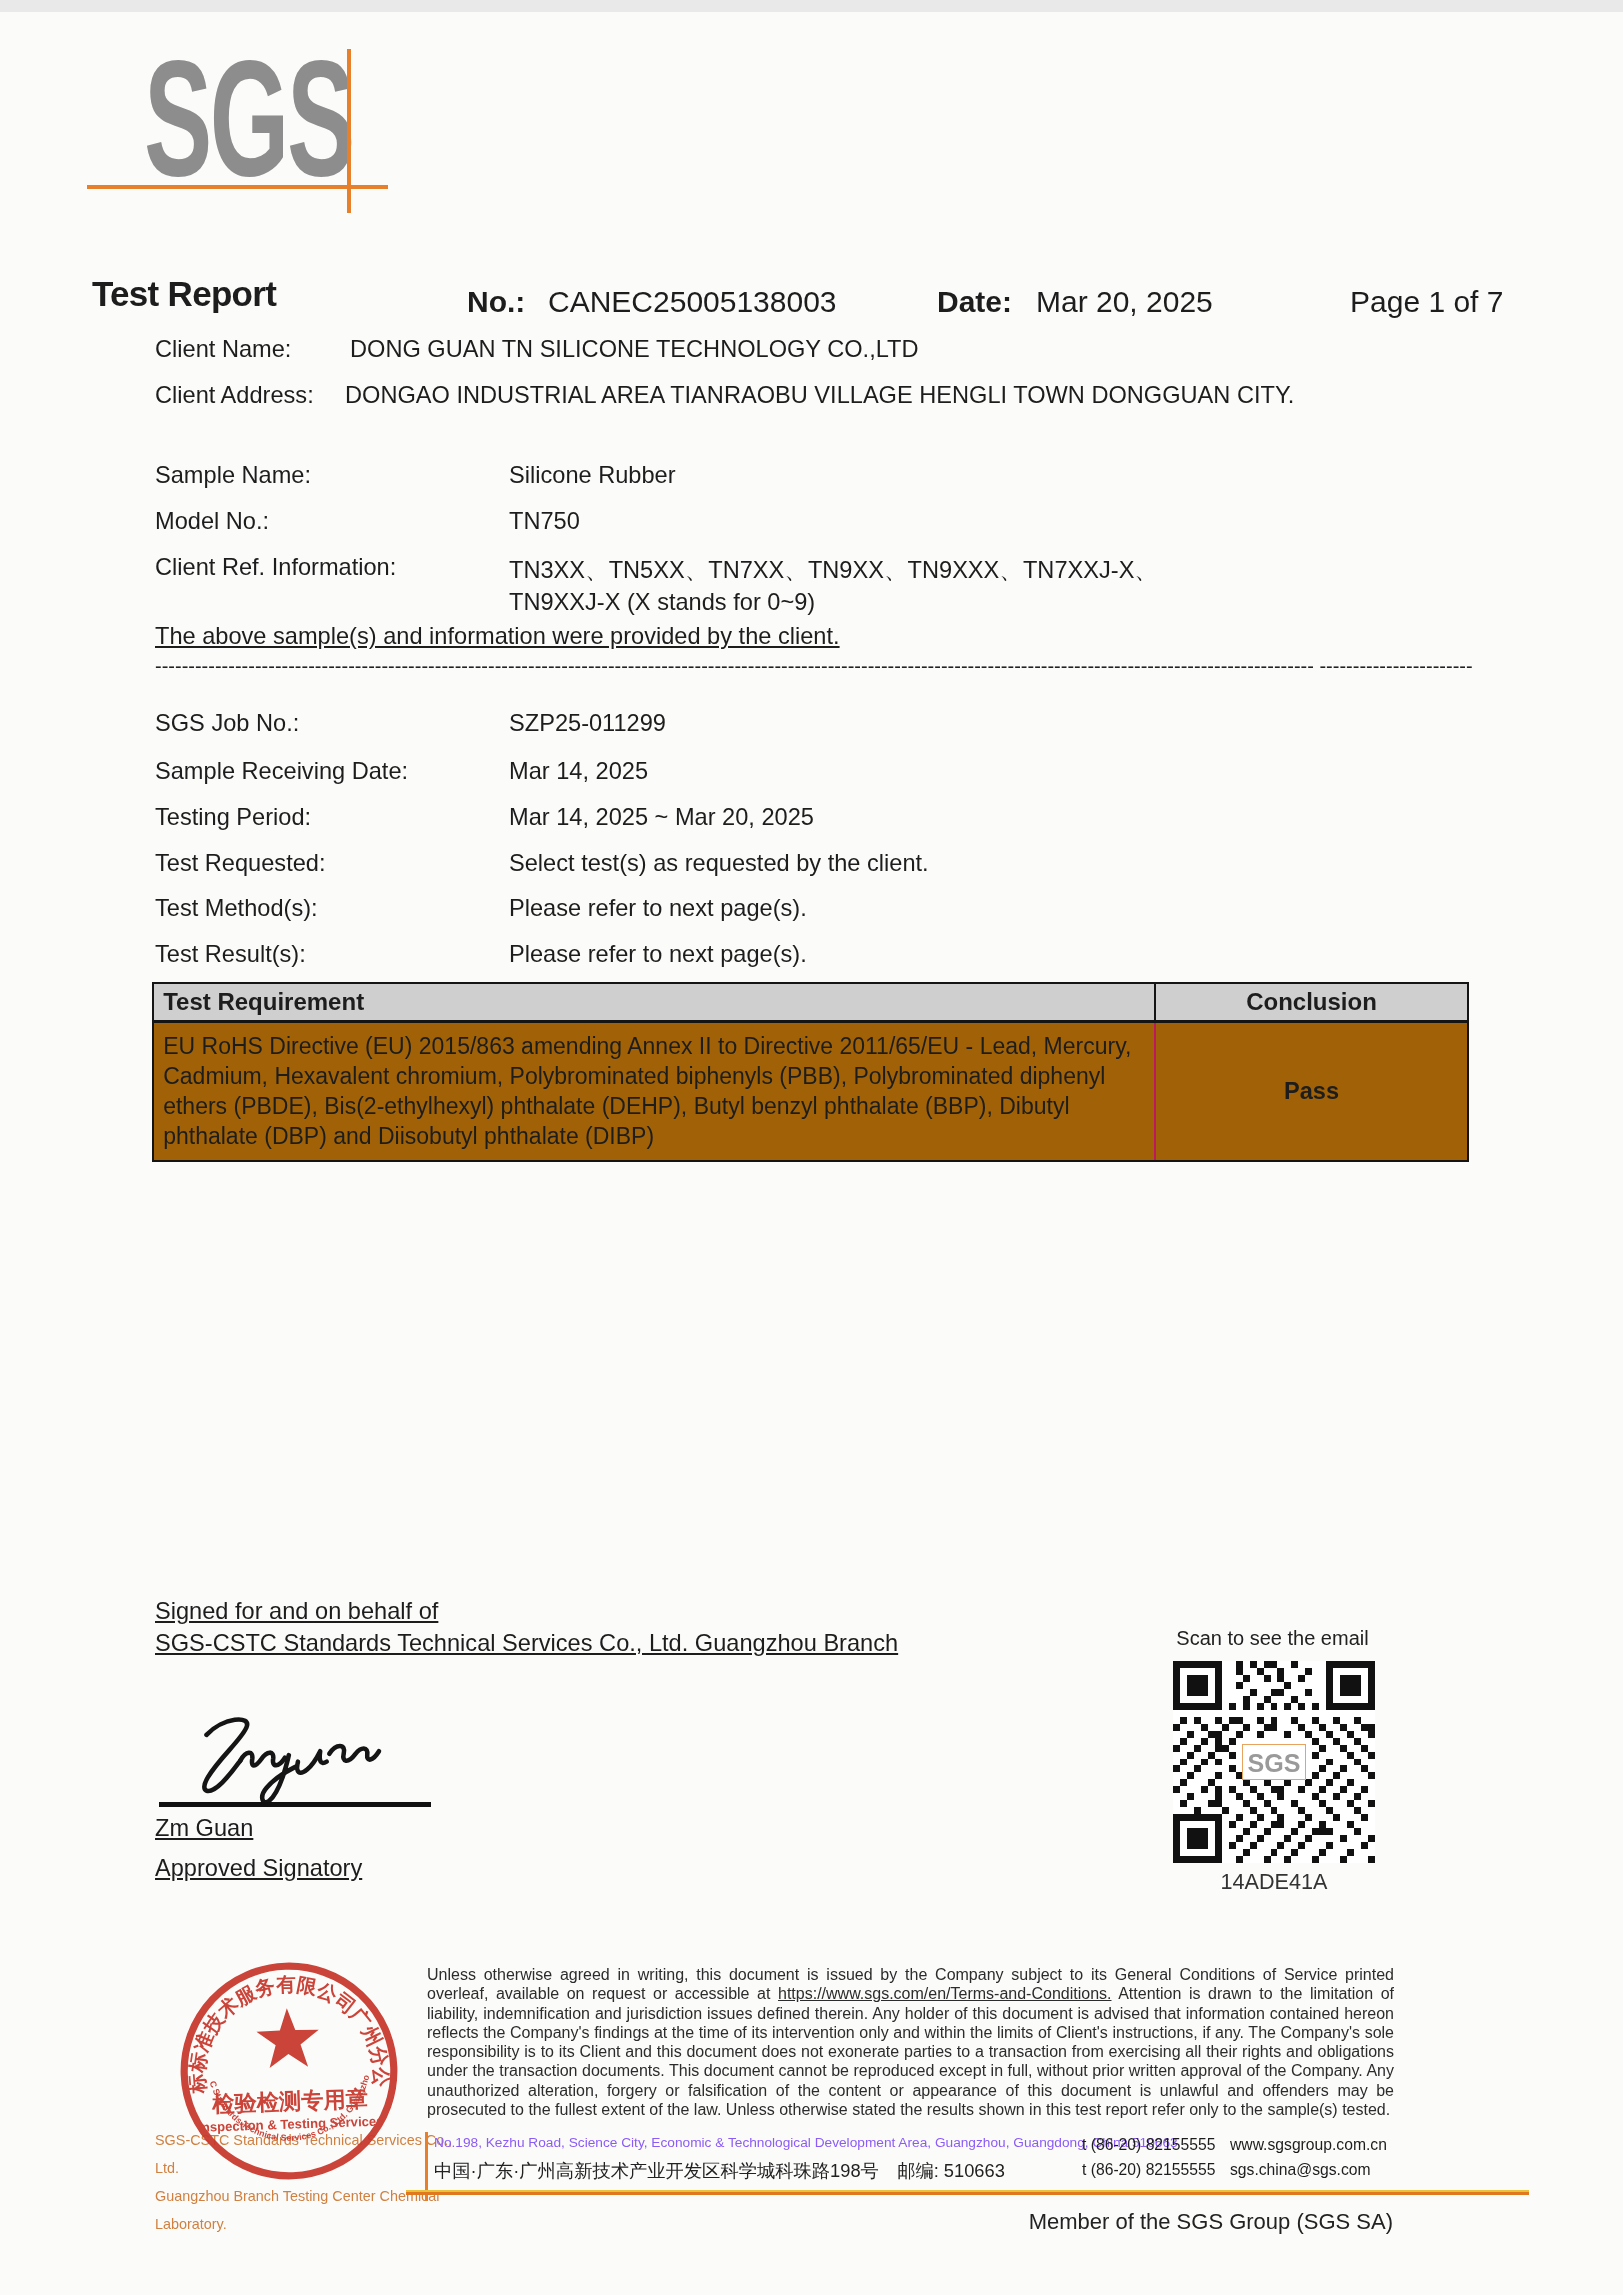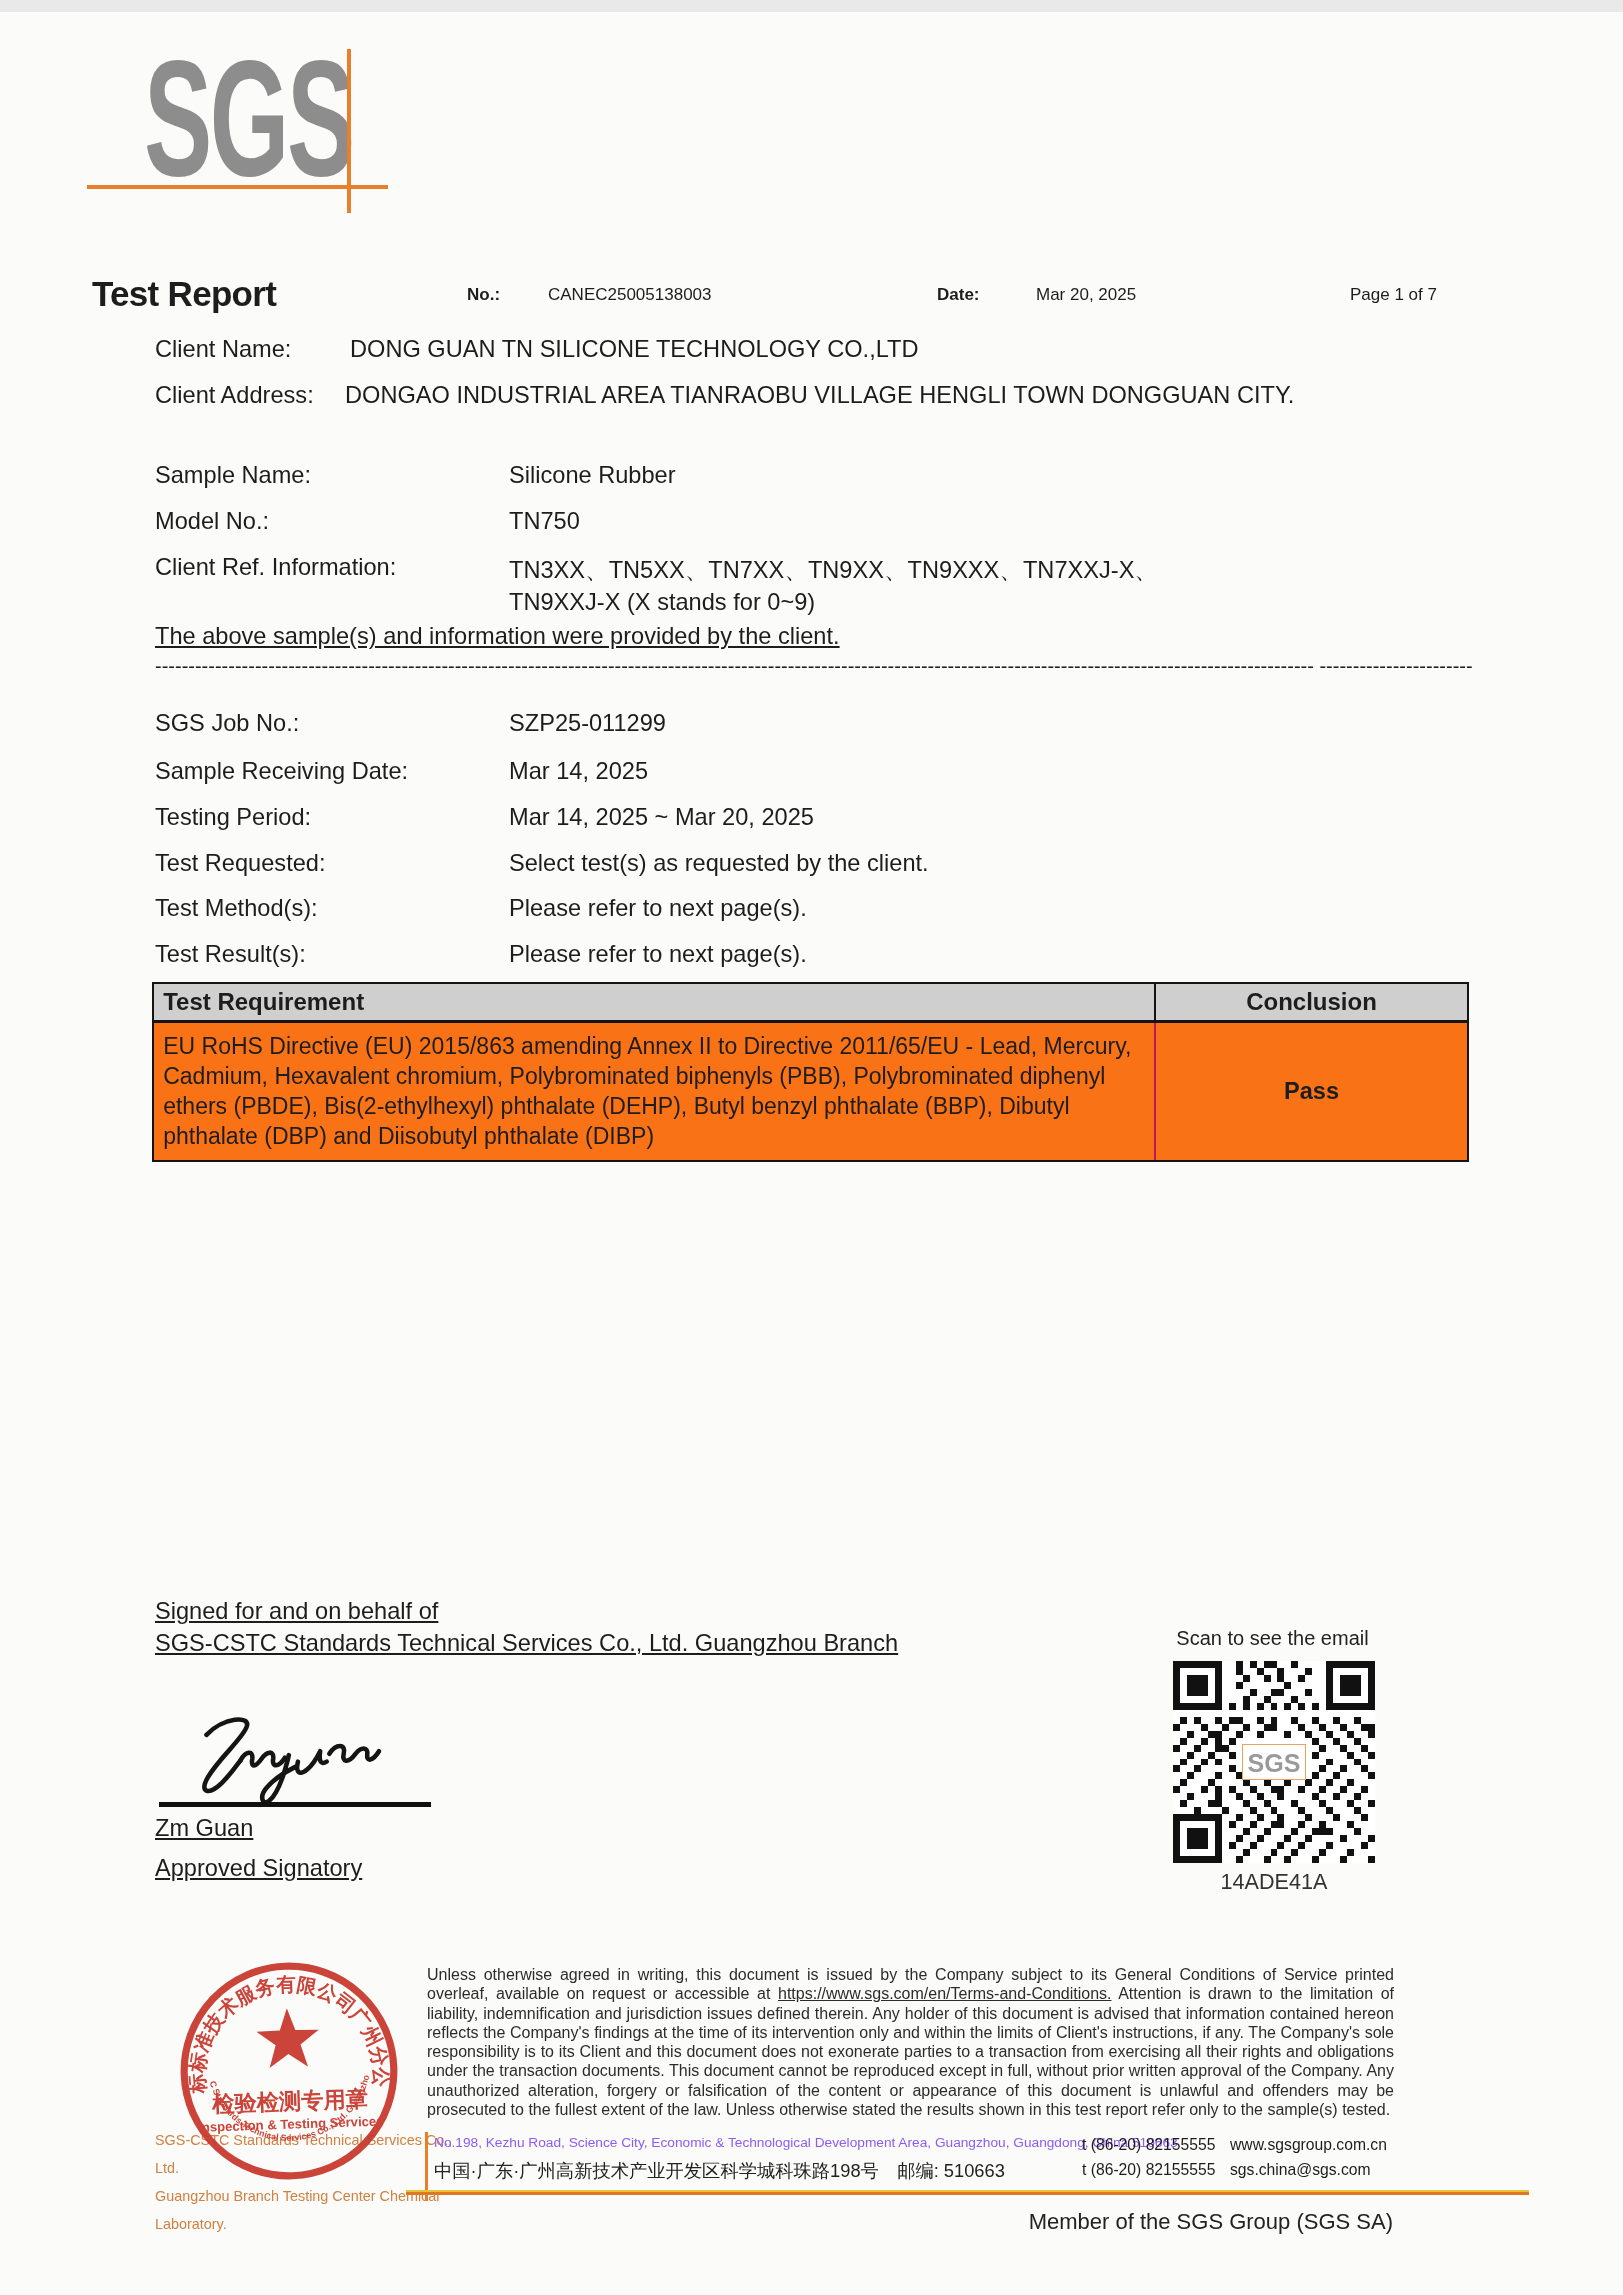--- a/index.html
+++ b/index.html
@@ -20,41 +20,41 @@
     position: absolute; left: 144px; top: 23.6px;
     font-size: 165px; font-weight: bold; line-height: 1;
     color: #8d8d8d; letter-spacing: -3.9px;
     transform: scaleX(0.62); transform-origin: left top;
   }
   .logo-hline { position: absolute; left: 87px; top: 173px; width: 301px; height: 3.9px; background:#e87f2a; }
   .logo-vline { position: absolute; left: 347px; top: 37px; width: 3.9px; height: 164px; background:#e87f2a; }
 
   
   .report-title { position:absolute; left:92px; top:262px; font-size:35px; font-weight:bold; letter-spacing:-0.7px; }
-  .hdr { position:absolute; top:273px; font-size:17px; white-space:nowrap; }
+  .hdr { position:absolute; top:273px; font-size:30px; white-space:nowrap; }
   .hdr.b { font-weight:bold; }
 
   .lbl { font-size:23.6px; }
   .val { font-size:23.6px; }
   .row-line { position:absolute; white-space:nowrap; font-size:23.6px;text-decoration:underline; }
 
   
   .pair { position:absolute; left:155px; width:1361px; }
   .pair .lab { position:absolute; left:0; top:0; }
   .pair .value { position:absolute; top:0; }
 
   .dashes {
     position:absolute; left:155px; top:643px; width:1317px; height:25px;
     font-size:20px; letter-spacing:0; white-space:nowrap; overflow:hidden; color:#222;
   }
 
   
   .req-table {
     position:absolute; left:152px; top:970px; width:1317px;
-    border:2.6px solid #141414; background:#f97316;
+    border:2.6px solid #141414; background:#a16207;
   }
   .req-head { display:grid; grid-template-columns:1002px auto; background:#cfcfcf; border-bottom:3.3px solid #141414; }
   .req-head .h1 { padding:3.9px 9.2px; font-size:24px; font-weight:bold; border-right:2px solid #141414; }
   .req-head .h2 { padding:3.9px 0; font-size:24px; font-weight:bold; text-align:center; }
   .req-body { display:grid; grid-template-columns:1002px auto; }
   .req-body .c1 { padding:7.9px 10.5px 9.2px 9.2px; font-size:23px; line-height:30px; border-right:2px solid #be185d; }
   .req-body .c2 { display:flex; align-items:center; justify-content:center; font-size:23.6px;font-weight:bold; }
 
   
   .sig-line { position:absolute; left:159px; top:1790px; width:272px; height:4.6px; background:#111; }

